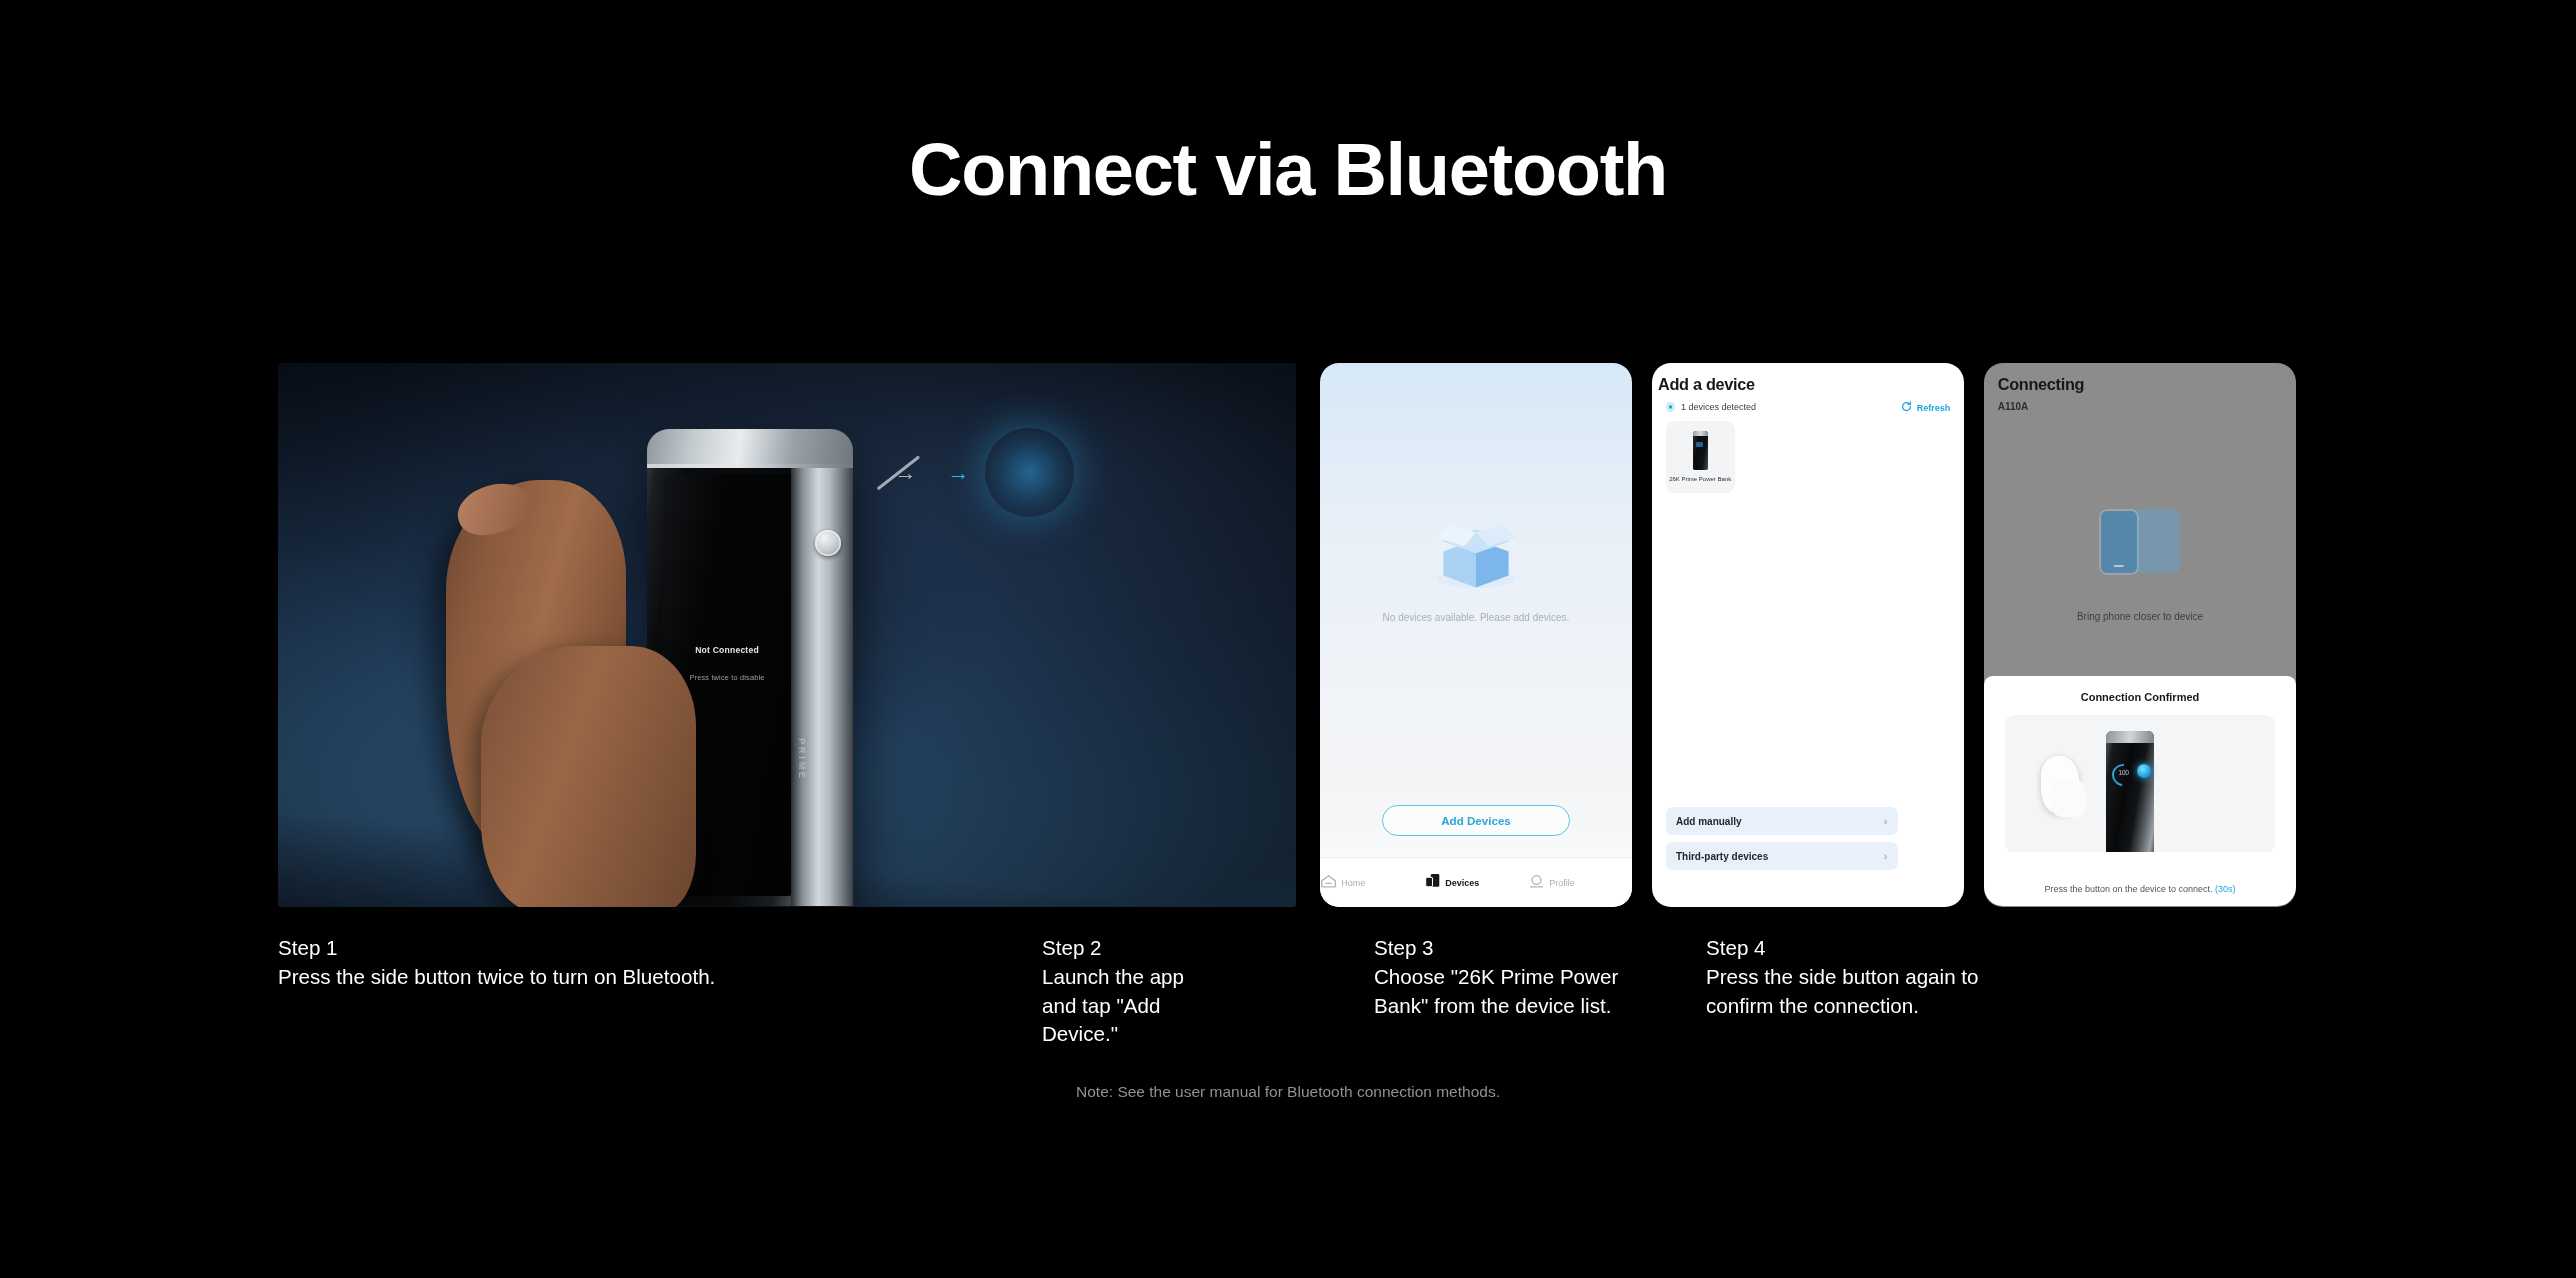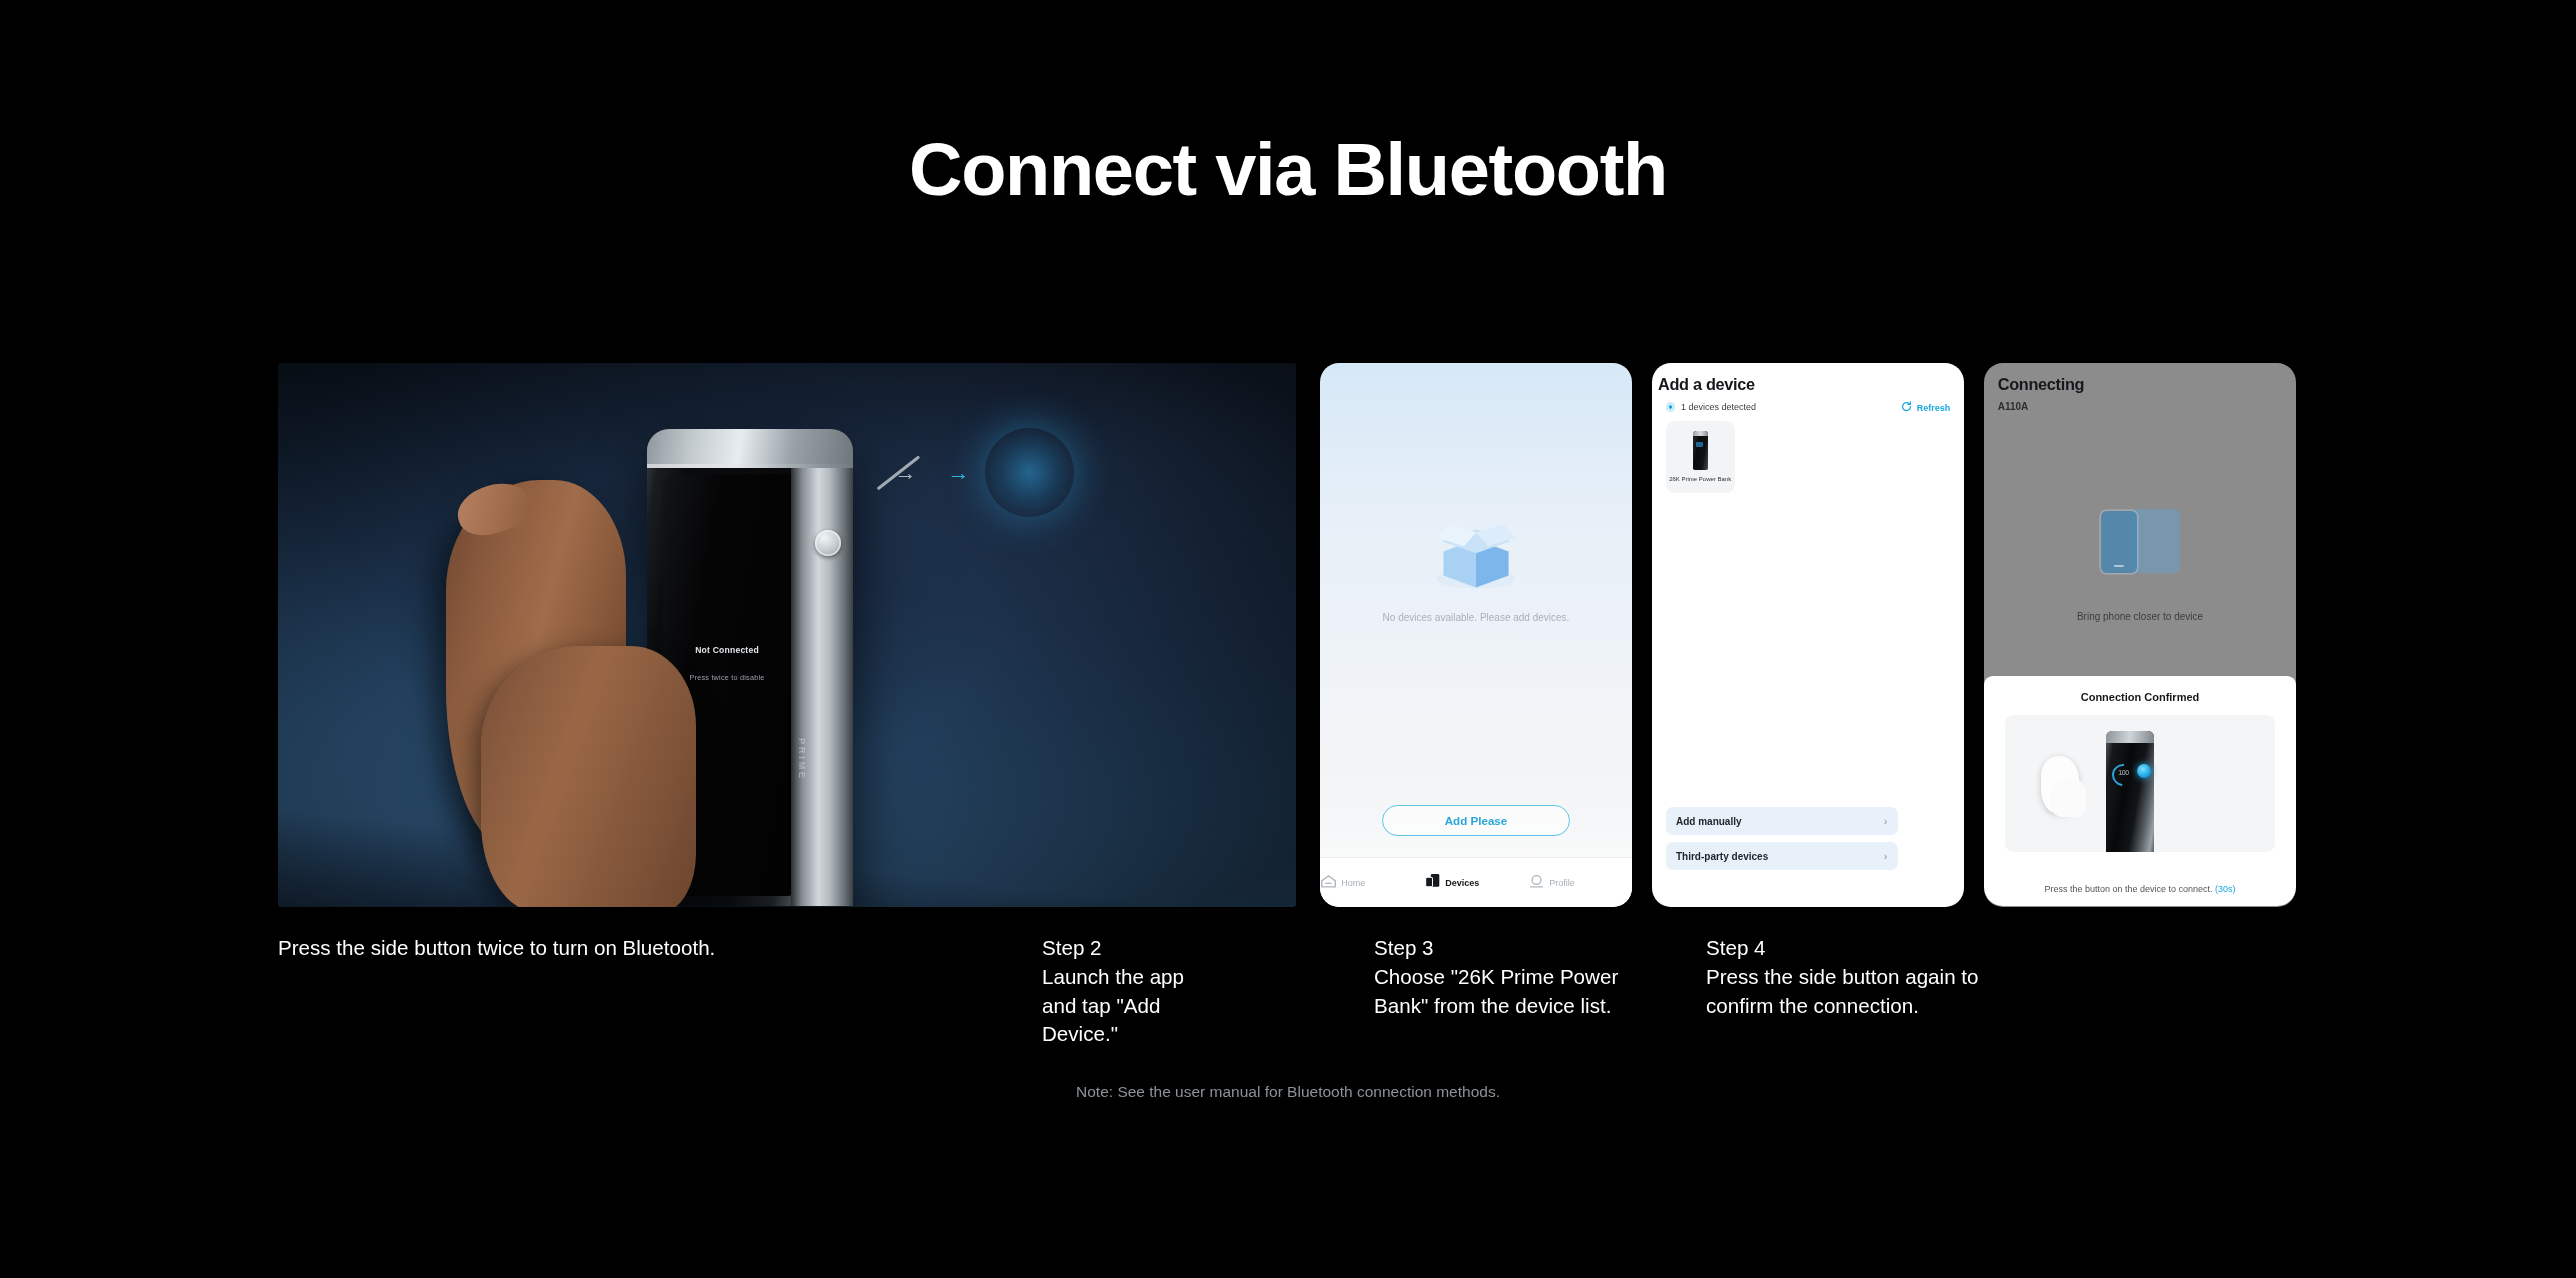--- a/index.html
+++ b/index.html
@@ -268,21 +268,21 @@
       <svg width="110" height="96" viewBox="0 0 128 112" aria-hidden="true">
         <ellipse cx="64" cy="92" rx="46" ry="11" fill="#dbe9f7" opacity=".7"></ellipse>
         <path d="M64 46 L102 60 L102 88 L64 102 Z" fill="#7cb6ea"></path>
         <path d="M64 46 L26 60 L26 88 L64 102 Z" fill="#a8d1f3"></path>
         <path d="M64 34 L104 48 L64 62 L24 48 Z" fill="#c9e2f8"></path>
         <path d="M64 38 L96 28 L110 44 L78 54 Z" fill="#dcecfb"></path>
         <path d="M64 38 L32 28 L18 44 L50 54 Z" fill="#eaf4fd"></path>
       </svg>
     </div>
     <div class="p2-cap">No devices available. Please add devices.</div>
-    <div class="add-btn">Add Please</div>
+    <div class="add-btn">Add Devices</div>
 
     <div class="navbar">
       <div class="navitem">
         <span>
           <svg width="17" height="14.6" viewBox="0 0 20 17">
               <path d="M2 8 L10 2 L18 8 L18 15 L2 15 Z" fill="none" stroke="#b0b6bd" stroke-width="1.6" stroke-linejoin="round"></path>
               <path d="M7 11 h6" stroke="#b0b6bd" stroke-width="1.6" stroke-linecap="round"></path>
             </svg>
         </span>
         <span class="lbl">Home</span>
@@ -363,20 +363,21 @@
       <div class="modal-note">
         <span>Press the button on the device to connect.</span>
         <b>(30s)</b>
       </div>
     </div>
   </div>
 </div>
 
 <div class="steps">
   <div class="step s1">
+    <span class="n">Step 1</span>
     <span>Press the side button twice to turn on Bluetooth.</span>
   </div>
   <div class="step s2">
     <span class="n">Step 2</span>
     <span>Launch the app and tap "Add Device."</span>
   </div>
   <div class="step s3">
     <span class="n">Step 3</span>
     <span>Choose "26K Prime Power Bank" from the device list.</span>
   </div>

